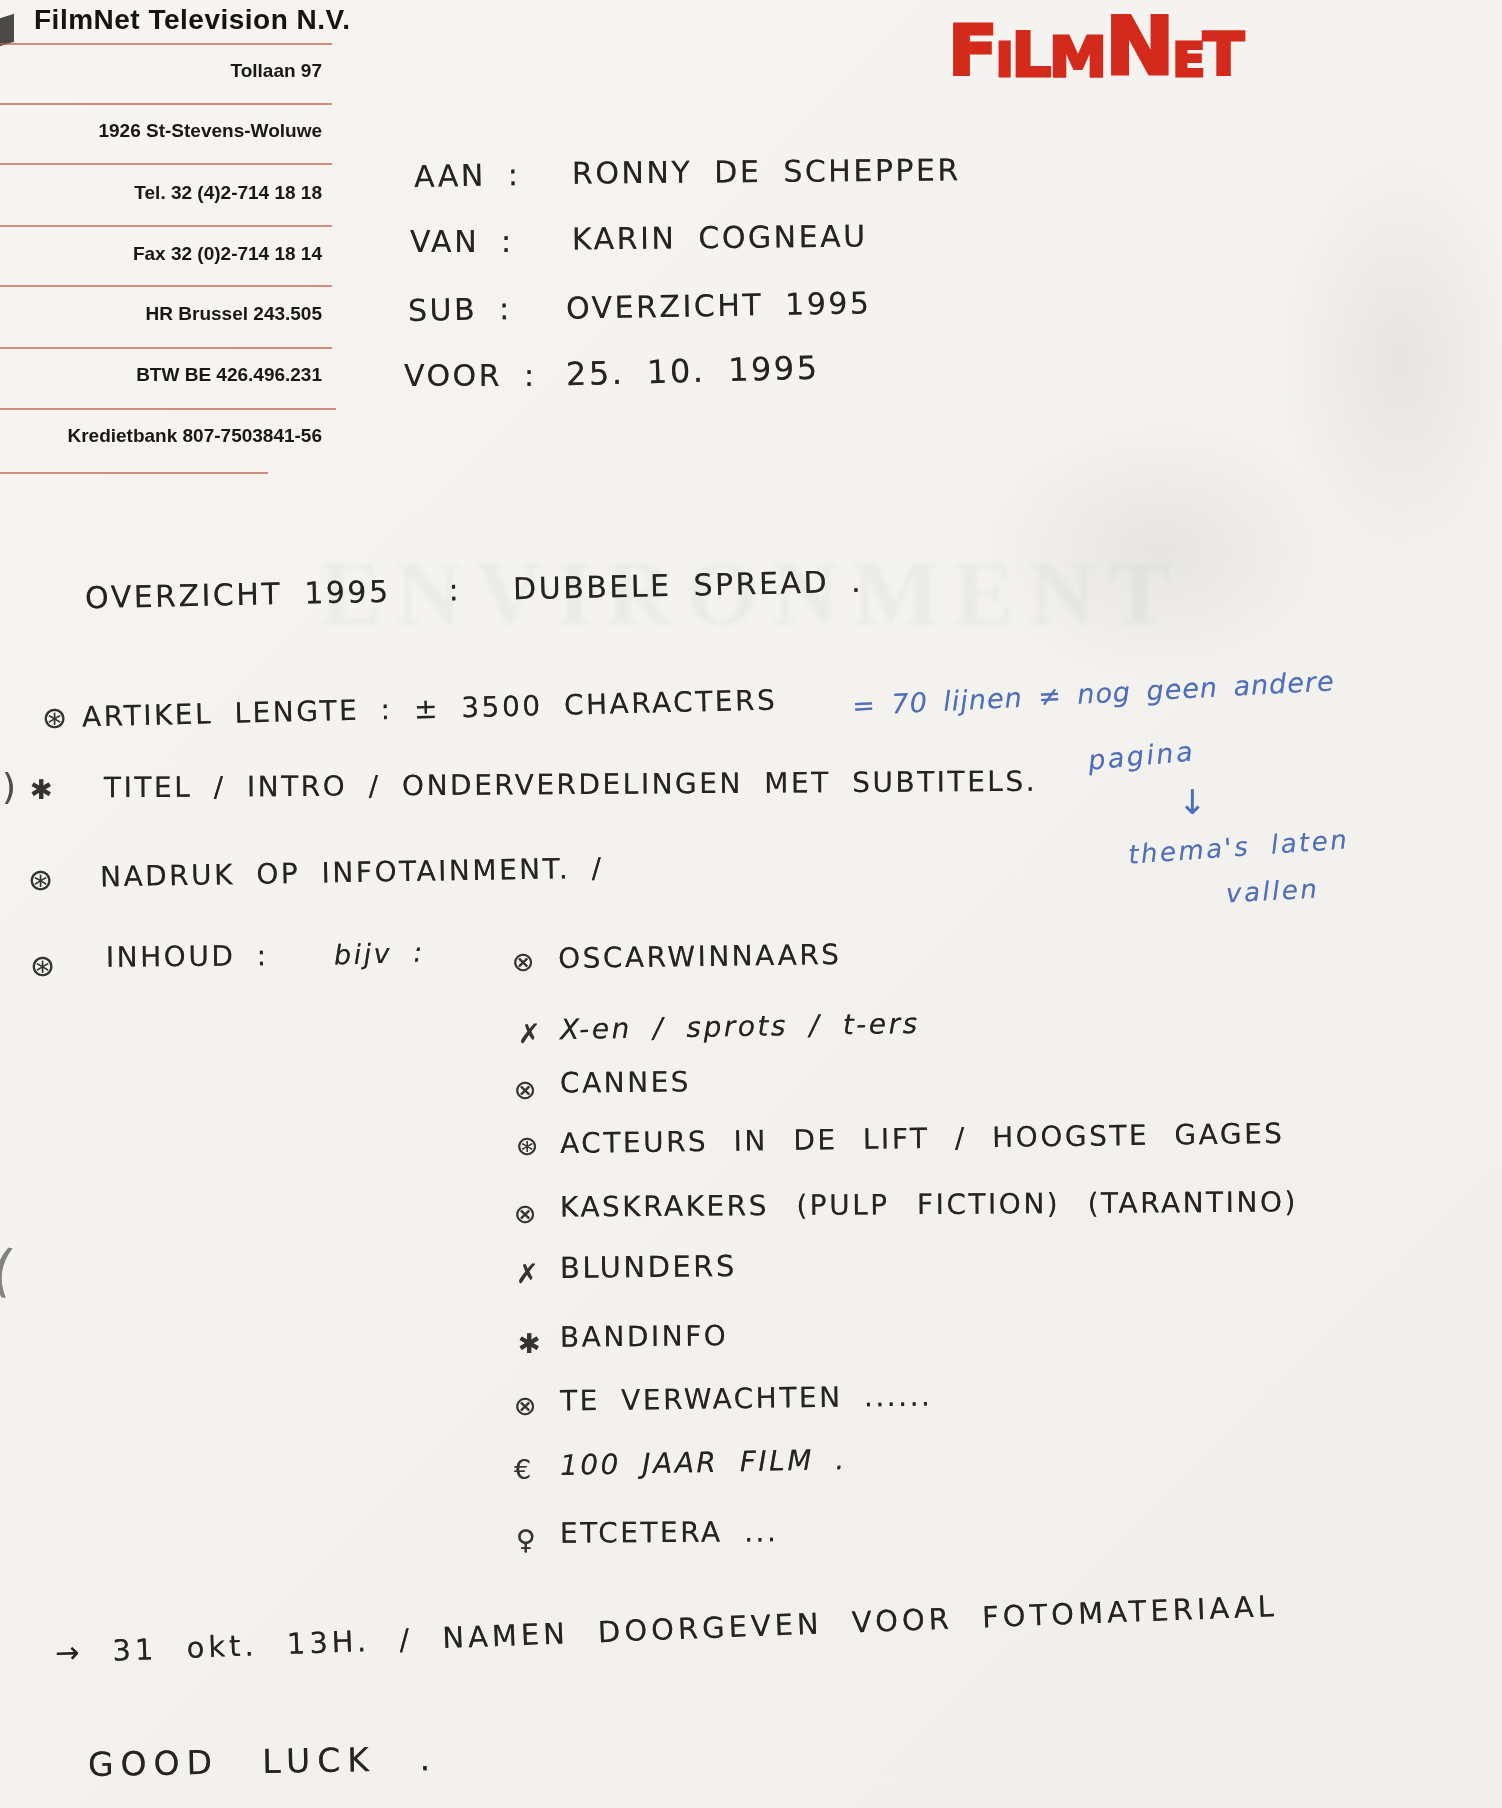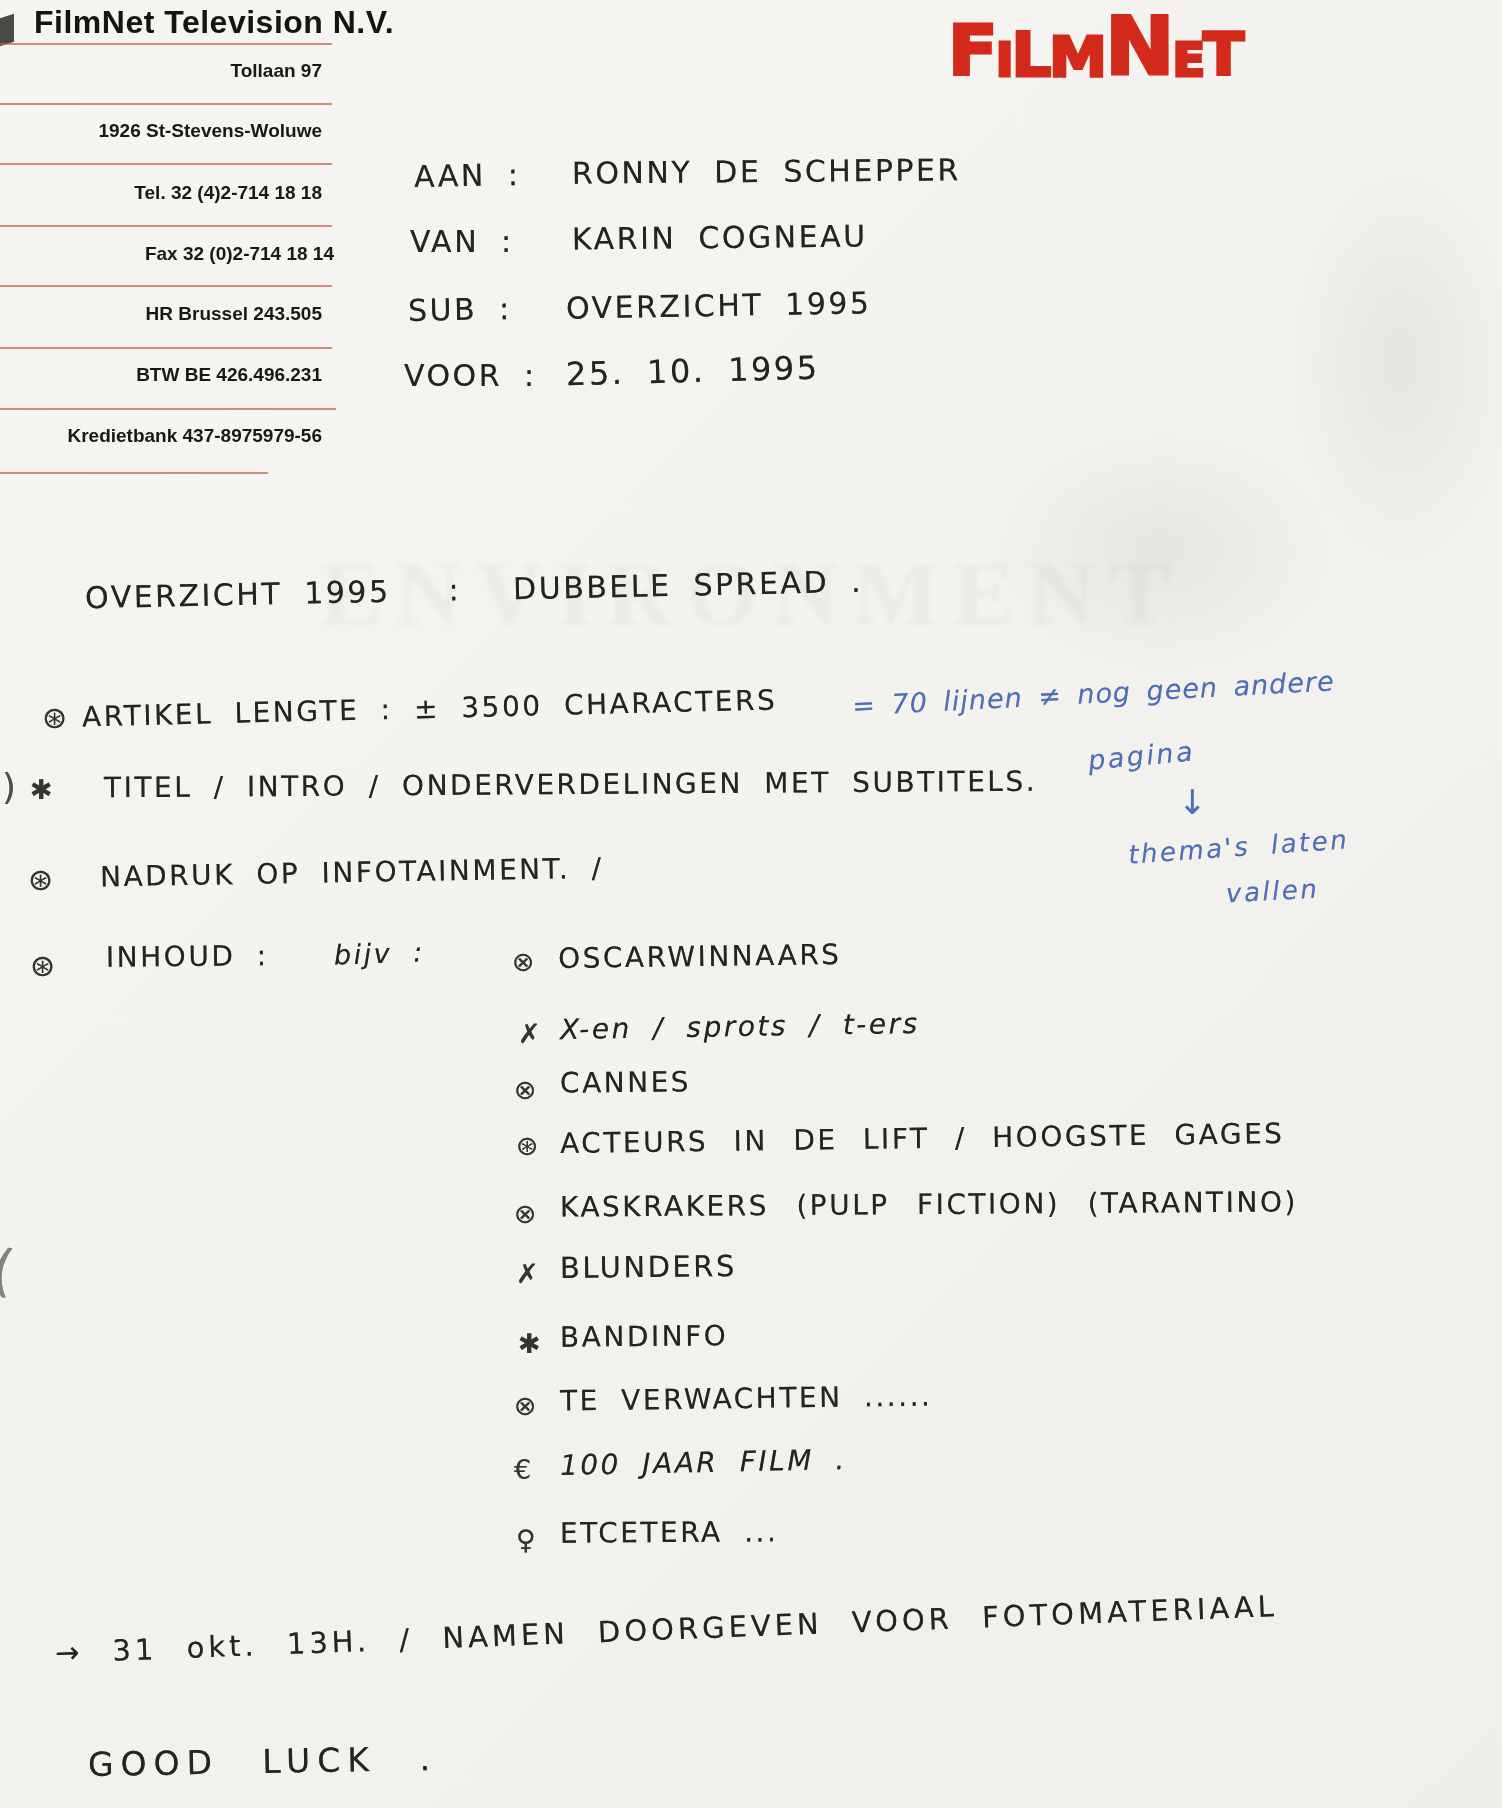--- a/index.html
+++ b/index.html
@@ -10,21 +10,21 @@
     position:relative;overflow:hidden;
   }
   .page{
     position:absolute;inset:0;
     background:linear-gradient(135deg,#f6f5f1 0%,#f3f2ee 50%,#efeeea 100%);
   }
   
   .lh-company{
     position:absolute;left:34px;top:4px;
     font-family:"Liberation Sans",sans-serif;
-    font-weight:bold;font-size:32px;color:#161412;letter-spacing:.5px;
+    font-weight:bold;font-size:28px;color:#161412;letter-spacing:.5px;
     white-space:nowrap;
   }
   .lh-row{
     position:absolute;left:0;width:322px;text-align:right;
     font-family:"Liberation Sans",sans-serif;
     font-weight:bold;font-size:19px;color:#1a1815;white-space:nowrap;
   }
   .lh-rule{position:absolute;left:0;height:2px;background:#c2604e;opacity:.7;}
   
   .logo{
@@ -83,24 +83,24 @@
     <div class="lh-rule" style="top:163px;width:332px;"></div>
     <div class="lh-rule" style="top:225px;width:332px;"></div>
     <div class="lh-rule" style="top:285px;width:332px;"></div>
     <div class="lh-rule" style="top:347px;width:332px;"></div>
     <div class="lh-rule" style="top:408px;width:336px;"></div>
     <div class="lh-rule" style="top:472px;width:268px;"></div>
 
     <div class="lh-row" style="top:60px;">Tollaan 97</div>
     <div class="lh-row" style="top:120px;">1926 St-Stevens-Woluwe</div>
     <div class="lh-row" style="top:182px;">Tel. 32 (4)2-714 18 18</div>
-    <div class="lh-row" style="top:243px;padding-left:12px;">Fax 32 (0)2-714 18 14</div>
+    <div class="lh-row" style="top:243px;">Fax 32 (0)2-714 18 14</div>
     <div class="lh-row" style="top:303px;">HR Brussel 243.505</div>
     <div class="lh-row" style="top:364px;">BTW BE 426.496.231</div>
-    <div class="lh-row" style="top:425px;">Kredietbank 437-8975979-56</div>
+    <div class="lh-row" style="top:425px;">Kredietbank 807-7503841-56</div>
   </div>
 
   <div class="logo">
     <span class="lF">F</span>
     <span class="lI">I</span>
     <span class="lL">L</span>
     <span class="lM">M</span>
     <span class="lN">N</span>
     <span class="lE">E</span>
     <span class="lT">T</span>

